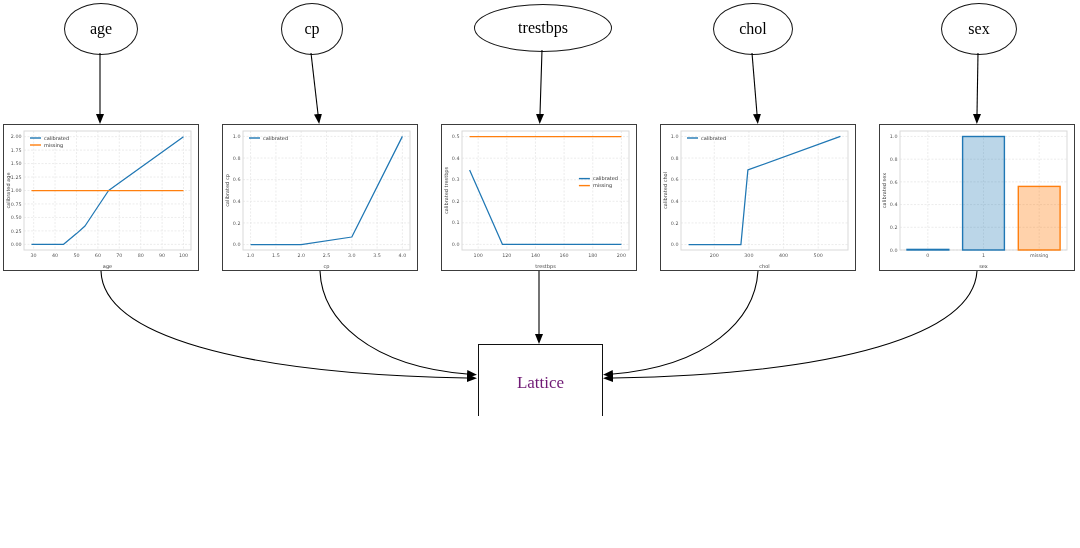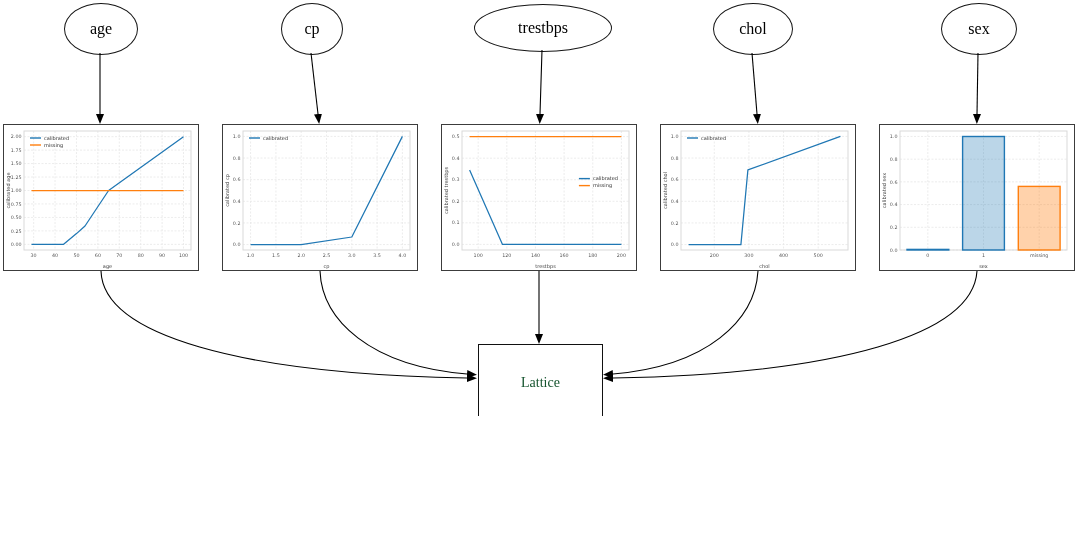--- a/index.html
+++ b/index.html
@@ -5,21 +5,21 @@
   html,body{margin:0;padding:0;background:#fff;}
   #canvas{position:relative;width:1080px;height:416px;background:#ffffff;overflow:hidden;
           font-family:"Liberation Serif", serif;}
   #edges{position:absolute;left:0;top:0;pointer-events:none;z-index:5;}
   .edge{stroke:#000;stroke-width:1.1;fill:none;}
   .ellipse-node{position:absolute;border:1px solid #161616;border-radius:50%;
                 background:#fff;display:flex;align-items:center;justify-content:center;
                 font-size:16px;color:#000;z-index:2;}
   .lattice-node{position:absolute;left:478px;top:344px;width:125px;height:78px;
                 border:1.4px solid #111;background:#fff;display:flex;align-items:center;
-                justify-content:center;font-size:14px;color:#14532d;box-sizing:border-box;z-index:2;}
+                justify-content:center;font-size:17px;color:#701a75;box-sizing:border-box;z-index:2;}
   .output-node{font-size:17px;}
   .chart-node{position:absolute;top:124px;width:196px;height:147px;border:1px solid #3c3c3c;
               background:#fff;box-sizing:border-box;z-index:1;}
   .chart-svg{display:block;}
   
   .tick{font:4.8px "DejaVu Sans", sans-serif;fill:#555;}
   .tx{text-anchor:middle;}
   .ty{text-anchor:end;}
   .axlabel{font:5px "DejaVu Sans", sans-serif;fill:#3f3f3f;text-anchor:middle;}
   .legend-text{font:5px "DejaVu Sans", sans-serif;fill:#333;text-anchor:start;}

